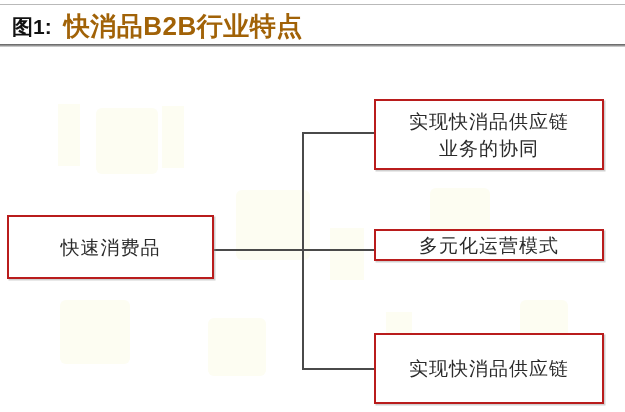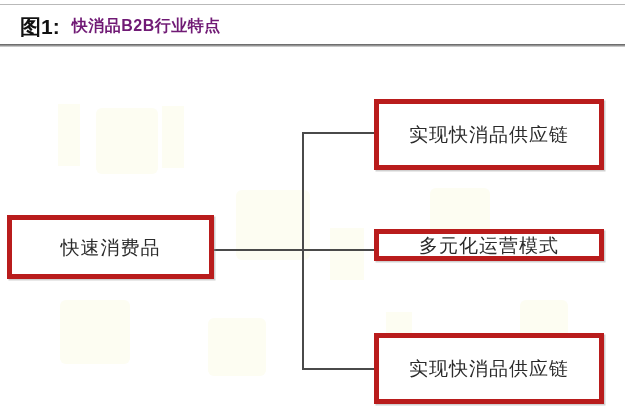--- a/index.html
+++ b/index.html
@@ -51,50 +51,50 @@
     background: #b9b9b9;
   }
   .rule-bottom {
     top: 44px;
     height: 3px;
     background: linear-gradient(to bottom, #5a5a5a 0%, #9a9a9a 55%, #e2e2e2 100%);
   }
 
   .title-row {
     position: absolute;
-    left: 20px;
+    left: 12px;
     top: 11px;
     height: 30px;
     display: flex;
     align-items: center;
     white-space: nowrap;
   }
   .fig-label {
     font-family: "Liberation Sans", sans-serif;
     font-size: 21px;
     font-weight: 700;
     color: #111111;
     letter-spacing: 0px;
     line-height: 1;
   }
   .title-text {
     margin-left: 12px;
     font-family: "Liberation Sans", sans-serif;
-    font-size: 16px;
+    font-size: 26px;
     font-weight: 700;
-    color: #701a75;
+    color: #a16207;
     letter-spacing: 0.5px;
     line-height: 1;
   }
 
   
   .node {
     position: absolute;
     box-sizing: border-box;
-    border: 5px solid #b91c1c;
+    border: 2px solid #b91c1c;
     background: #ffffff;
     box-shadow: 1.5px 1.5px 0 0 rgba(150,150,150,0.45);
     display: flex;
     align-items: center;
     justify-content: center;
     text-align: center;
     color: #2b2b2b;
     font-family: "DejaVu Serif", serif;
     font-size: 19px;
     line-height: 1.38;
@@ -152,20 +152,21 @@
 
   <div class="node node-root">
     <div>
       <div>快速消费品</div>
     </div>
   </div>
 
   <div class="node node-top">
     <div>
       <div>实现快消品供应链</div>
+      <div>业务的协同</div>
     </div>
   </div>
 
   <div class="node node-mid">
     <div>
       <div>多元化运营模式</div>
     </div>
   </div>
 
   <div class="node node-bottom">

